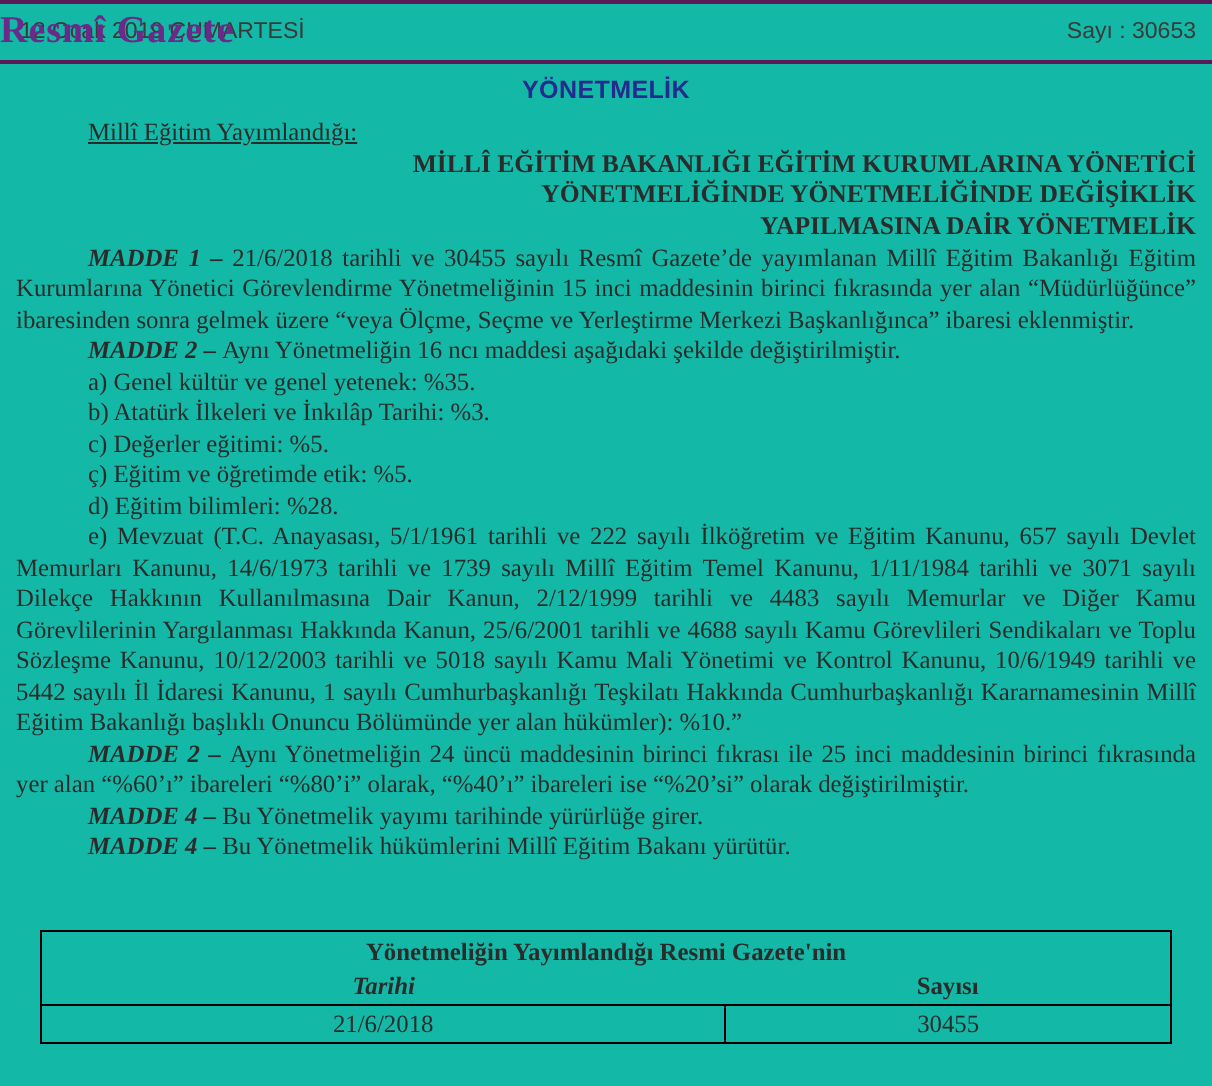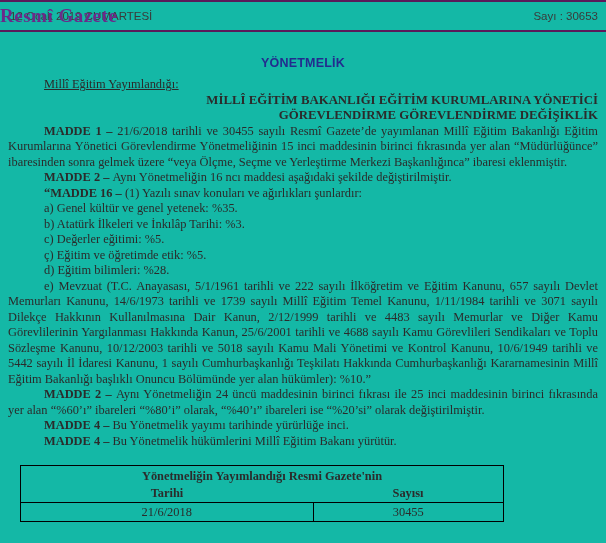--- a/index.html
+++ b/index.html
@@ -39,21 +39,21 @@
     color:var(--masthead);
     letter-spacing:0.5px;
   }
   .masthead .issue{
     position:absolute;right:8px;top:8px;
     font-family:"Liberation Sans","DejaVu Sans",sans-serif;
     font-size:11.5px;color:#3a3a3a;
   }
   
   .section-heading{
-    margin-top:24px;
+    margin-top:6px;
     text-align:center;
     font-family:"Liberation Sans","DejaVu Sans",sans-serif;
     font-weight:bold;font-size:12.5px;
     color:var(--heading);
     letter-spacing:0.2px;
   }
   
   .issuer{
     margin:7px 8px 0 44px;
     font-size:12.4px;
@@ -67,27 +67,27 @@
     font-size:12.8px;
     line-height:15.7px;
   }
   .para{
     margin:0 8px;
     font-size:12.4px;
     line-height:15.5px;
     text-indent:36px;
     text-align:justify;
   }
-  .para .lead{font-weight:bold;}
+  .para .lead{font-weight:bold;font-style:italic;}
   
   .pub-table{
     position:absolute;
     left:20px;right:20px;bottom:21px;
     border-collapse:collapse;
-    width:484px;
+    width:566px;
     font-size:12.4px;
   }
   .pub-table td{
     border:0;
     padding:0 2px;
     text-align:center;
     height:17px;
   }
   .pub-table .outer{border:1.5px solid var(--border);}
   .pub-table tr.caption-row td{font-weight:bold;padding-top:2px;}
@@ -109,54 +109,54 @@
     <div class="gz-title">Resmî Gazete</div>
     <div class="issue">Sayı : 30653</div>
   </div>
 
   <div class="section-heading">YÖNETMELİK</div>
 
   <div class="issuer"><span>Millî Eğitim Yayımlandığı:</span></div>
 
   <div class="doc-title">
     <div>MİLLÎ EĞİTİM BAKANLIĞI EĞİTİM KURUMLARINA YÖNETİCİ</div>
-    <div>GÖREVLENDİRME GÖREVLENDİRME DEĞİŞİKLİK</div>
+    <div>YÖNETMELİĞİNDE YÖNETMELİĞİNDE DEĞİŞİKLİK</div>
+    <div>YAPILMASINA DAİR YÖNETMELİK</div>
   </div>
 
   <div class="para"><span class="lead">MADDE 1 – </span><span>21/6/2018 tarihli ve 30455 sayılı Resmî Gazete’de yayımlanan Millî Eğitim Bakanlığı Eğitim Kurumlarına Yönetici Görevlendirme Yönetmeliğinin 15 inci maddesinin birinci fıkrasında yer alan “Müdürlüğünce” ibaresinden sonra gelmek üzere “veya Ölçme, Seçme ve Yerleştirme Merkezi Başkanlığınca” ibaresi eklenmiştir.</span></div>
 
   <div class="para"><span class="lead">MADDE 2 – </span><span>Aynı Yönetmeliğin 16 ncı maddesi aşağıdaki şekilde değiştirilmiştir.</span></div>
 
-  <div class="para"><span class="lead">“MADDE 16 – </span><span>(1) Yazılı sınav konuları ve ağırlıkları şunlardır:</span></div>
 
   <div class="para"><span>a) Genel kültür ve genel yetenek: %35.</span></div>
 
   <div class="para"><span>b) Atatürk İlkeleri ve İnkılâp Tarihi: %3.</span></div>
 
   <div class="para"><span>c) Değerler eğitimi: %5.</span></div>
 
   <div class="para"><span>ç) Eğitim ve öğretimde etik: %5.</span></div>
 
   <div class="para"><span>d) Eğitim bilimleri: %28.</span></div>
 
   <div class="para"><span>e) Mevzuat (T.C. Anayasası, 5/1/1961 tarihli ve 222 sayılı İlköğretim ve Eğitim Kanunu, 657 sayılı Devlet Memurları Kanunu, 14/6/1973 tarihli ve 1739 sayılı Millî Eğitim Temel Kanunu, 1/11/1984 tarihli ve 3071 sayılı Dilekçe Hakkının Kullanılmasına Dair Kanun, 2/12/1999 tarihli ve 4483 sayılı Memurlar ve Diğer Kamu Görevlilerinin Yargılanması Hakkında Kanun, 25/6/2001 tarihli ve 4688 sayılı Kamu Görevlileri Sendikaları ve Toplu Sözleşme Kanunu, 10/12/2003 tarihli ve 5018 sayılı Kamu Mali Yönetimi ve Kontrol Kanunu, 10/6/1949 tarihli ve 5442 sayılı İl İdaresi Kanunu, 1 sayılı Cumhurbaşkanlığı Teşkilatı Hakkında Cumhurbaşkanlığı Kararnamesinin Millî Eğitim Bakanlığı başlıklı Onuncu Bölümünde yer alan hükümler): %10.”</span></div>
 
   <div class="para"><span class="lead">MADDE 2 – </span><span>Aynı Yönetmeliğin 24 üncü maddesinin birinci fıkrası ile 25 inci maddesinin birinci fıkrasında yer alan “%60’ı” ibareleri “%80’i” olarak, “%40’ı” ibareleri ise “%20’si” olarak değiştirilmiştir.</span></div>
 
-  <div class="para"><span class="lead">MADDE 4 – </span><span>Bu Yönetmelik yayımı tarihinde yürürlüğe inci.</span></div>
+  <div class="para"><span class="lead">MADDE 4 – </span><span>Bu Yönetmelik yayımı tarihinde yürürlüğe girer.</span></div>
 
   <div class="para"><span class="lead">MADDE 4 – </span><span>Bu Yönetmelik hükümlerini Millî Eğitim Bakanı yürütür.</span></div>
 
   <table class="pub-table">
     <tbody>
       <tr class="caption-row">
         <td class="outer" colspan="2" style="border-bottom:0;">Yönetmeliğin Yayımlandığı Resmi Gazete'nin</td>
       </tr>
       <tr class="col-row">
-        <td style="border-left:1.5px solid var(--border);">Tarihi</td>
+        <td style="border-left:1.5px solid var(--border);font-style:italic;">Tarihi</td>
         <td style="border-right:1.5px solid var(--border);">Sayısı</td>
       </tr>
       <tr class="data-row">
         <td style="border-left:1.5px solid var(--border);border-bottom:1.5px solid var(--border);">21/6/2018</td>
         <td style="border-right:1.5px solid var(--border);border-bottom:1.5px solid var(--border);">30455</td>
       </tr>
     </tbody>
   </table>
 
 </div>

